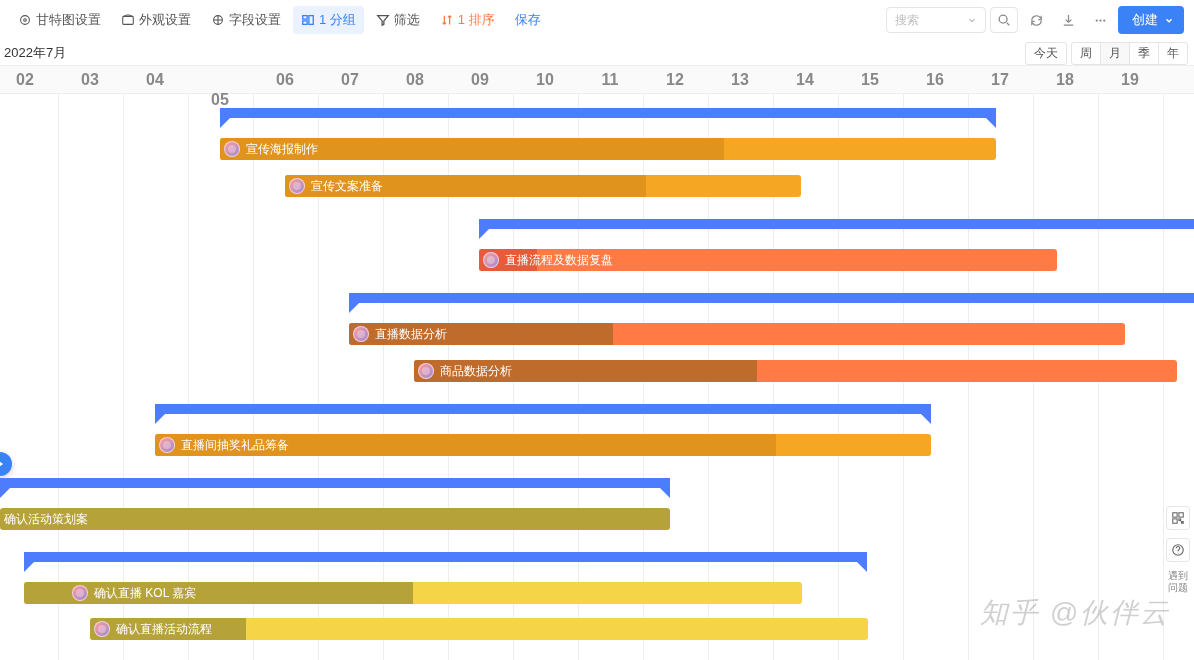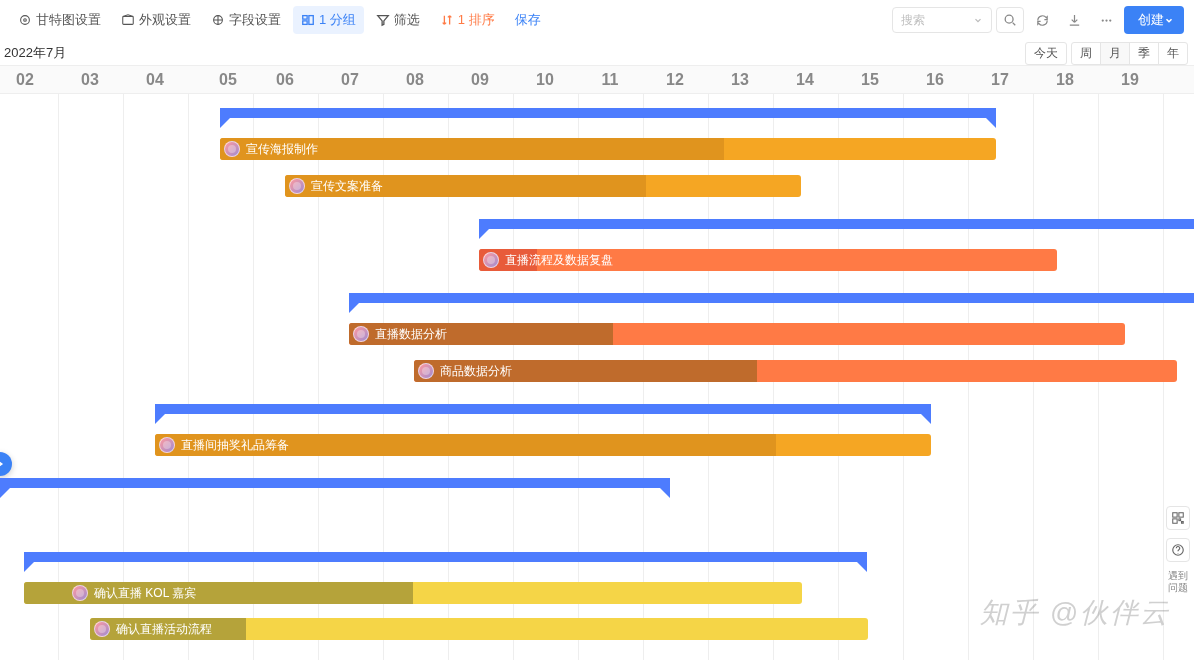--- a/index.html
+++ b/index.html
@@ -10,21 +10,21 @@
 .tb-item { display: inline-flex; align-items: center; gap: 4px; padding: 5px 8px; border-radius: 4px; cursor: pointer; }
 .tb-item .ic { width: 14px; height: 14px; display: inline-flex; align-items: center; justify-content: center; }
 .tb-active { background: #eaf2ff; color: #3b82f6; }
 .tb-sort { color: #ff7a45; }
 .tb-save { color: #3b82f6; }
 .spacer { flex: 1; }
 .search-box { width: 100px; height: 26px; border: 1px solid #e5e5e5; border-radius: 4px; display: flex; align-items: center; padding: 0 8px; color: #c0c0c0; font-size: 12px; position: relative; }
 .search-box .caret { position: absolute; right: 8px; }
 .tb-iconbtn { width: 28px; height: 26px; display: inline-flex; align-items: center; justify-content: center; color: #888; cursor: pointer; border-radius: 4px; }
 .tb-iconbtn.sq { border: 1px solid #e5e5e5; }
-.create-btn { background: #3b82f6; color: #fff; height: 28px; padding: 0 10px 0 14px; border-radius: 4px; display: inline-flex; align-items: center; gap: 0; font-size: 13px; cursor: pointer; }
+.create-btn { background: #3b82f6; color: #fff; height: 28px; padding: 0 10px 0 14px; border-radius: 4px; display: inline-flex; align-items: center; gap: 6px; font-size: 13px; cursor: pointer; }
 
 
 .date-header { height: 26px; display: flex; align-items: center; border-bottom: 1px solid #eee; position: relative; }
 .month-label { padding-left: 4px; font-size: 13px; color: #333; font-weight: 500; }
 .view-controls { position: absolute; right: 6px; top: 2px; display: flex; gap: 4px; }
 .vc-btn { border: 1px solid #e5e5e5; background: #fff; color: #555; font-size: 12px; padding: 2px 8px; border-radius: 3px; cursor: pointer; }
 .vc-group { display: flex; }
 .vc-group .vc-btn { border-radius: 0; margin-left: -1px; }
 .vc-group .vc-btn:first-child { border-radius: 3px 0 0 3px; margin-left: 0; }
 .vc-group .vc-btn:last-child { border-radius: 0 3px 3px 0; }
@@ -175,21 +175,21 @@
       <div class="vc-btn">季</div>
       <div class="vc-btn">年</div>
     </div>
   </div>
 </div>
 
 <div class="day-row" id="day-row">
     <div class="day-cell" style="left: 5px; width: 40px;">02</div>
     <div class="day-cell" style="left: 70px; width: 40px;">03</div>
     <div class="day-cell" style="left: 135px; width: 40px;">04</div>
-    <div class="day-cell" style="left: 208px; width: 40px;">05</div>
+    <div class="day-cell" style="left: 200px; width: 40px; margin-top: 20px;">05</div>
     <div class="day-cell" style="left: 265px; width: 40px;">06</div>
     <div class="day-cell" style="left: 330px; width: 40px;">07</div>
     <div class="day-cell" style="left: 395px; width: 40px;">08</div>
     <div class="day-cell" style="left: 460px; width: 40px;">09</div>
     <div class="day-cell" style="left: 525px; width: 40px;">10</div>
     <div class="day-cell" style="left: 590px; width: 40px;">11</div>
     <div class="day-cell" style="left: 655px; width: 40px;">12</div>
     <div class="day-cell" style="left: 720px; width: 40px;">13</div>
     <div class="day-cell" style="left: 785px; width: 40px;">14</div>
     <div class="day-cell" style="left: 850px; width: 40px;">15</div>
@@ -258,20 +258,25 @@
         <div class="avatar"></div>
         <span class="bar-label">商品数据分析</span>
       </div>
     </div>
     <div class="bar-task" style="top: 340px; left: 155px; width: 776px; background: rgb(245, 166, 35);">
       <div class="bar-fill" style="width: 80%; background: rgb(224, 148, 30);">
         <div class="avatar"></div>
         <span class="bar-label">直播间抽奖礼品筹备</span>
       </div>
     </div>
+    <div class="bar-task" style="top: 414px; left: 0px; width: 670px; background: rgb(212, 201, 78);">
+      <div class="bar-fill" style="width: 100%; background: rgb(181, 163, 58);">
+        <span class="bar-label">确认活动策划案</span>
+      </div>
+    </div>
     <div class="bar-task" style="top: 488px; left: 24px; width: 778px; background: rgb(245, 213, 71);">
       <div class="bar-fill" style="width: 50%; background: rgb(181, 163, 58); padding-left: 48px;">
         <div class="avatar"></div>
         <span class="bar-label">确认直播 KOL 嘉宾</span>
       </div>
     </div>
     <div class="bar-task" style="top: 524px; left: 90px; width: 778px; background: rgb(245, 213, 71);">
       <div class="bar-fill" style="width: 20%; background: rgb(181, 163, 58);">
         <div class="avatar"></div>
         <span class="bar-label">确认直播活动流程</span>

